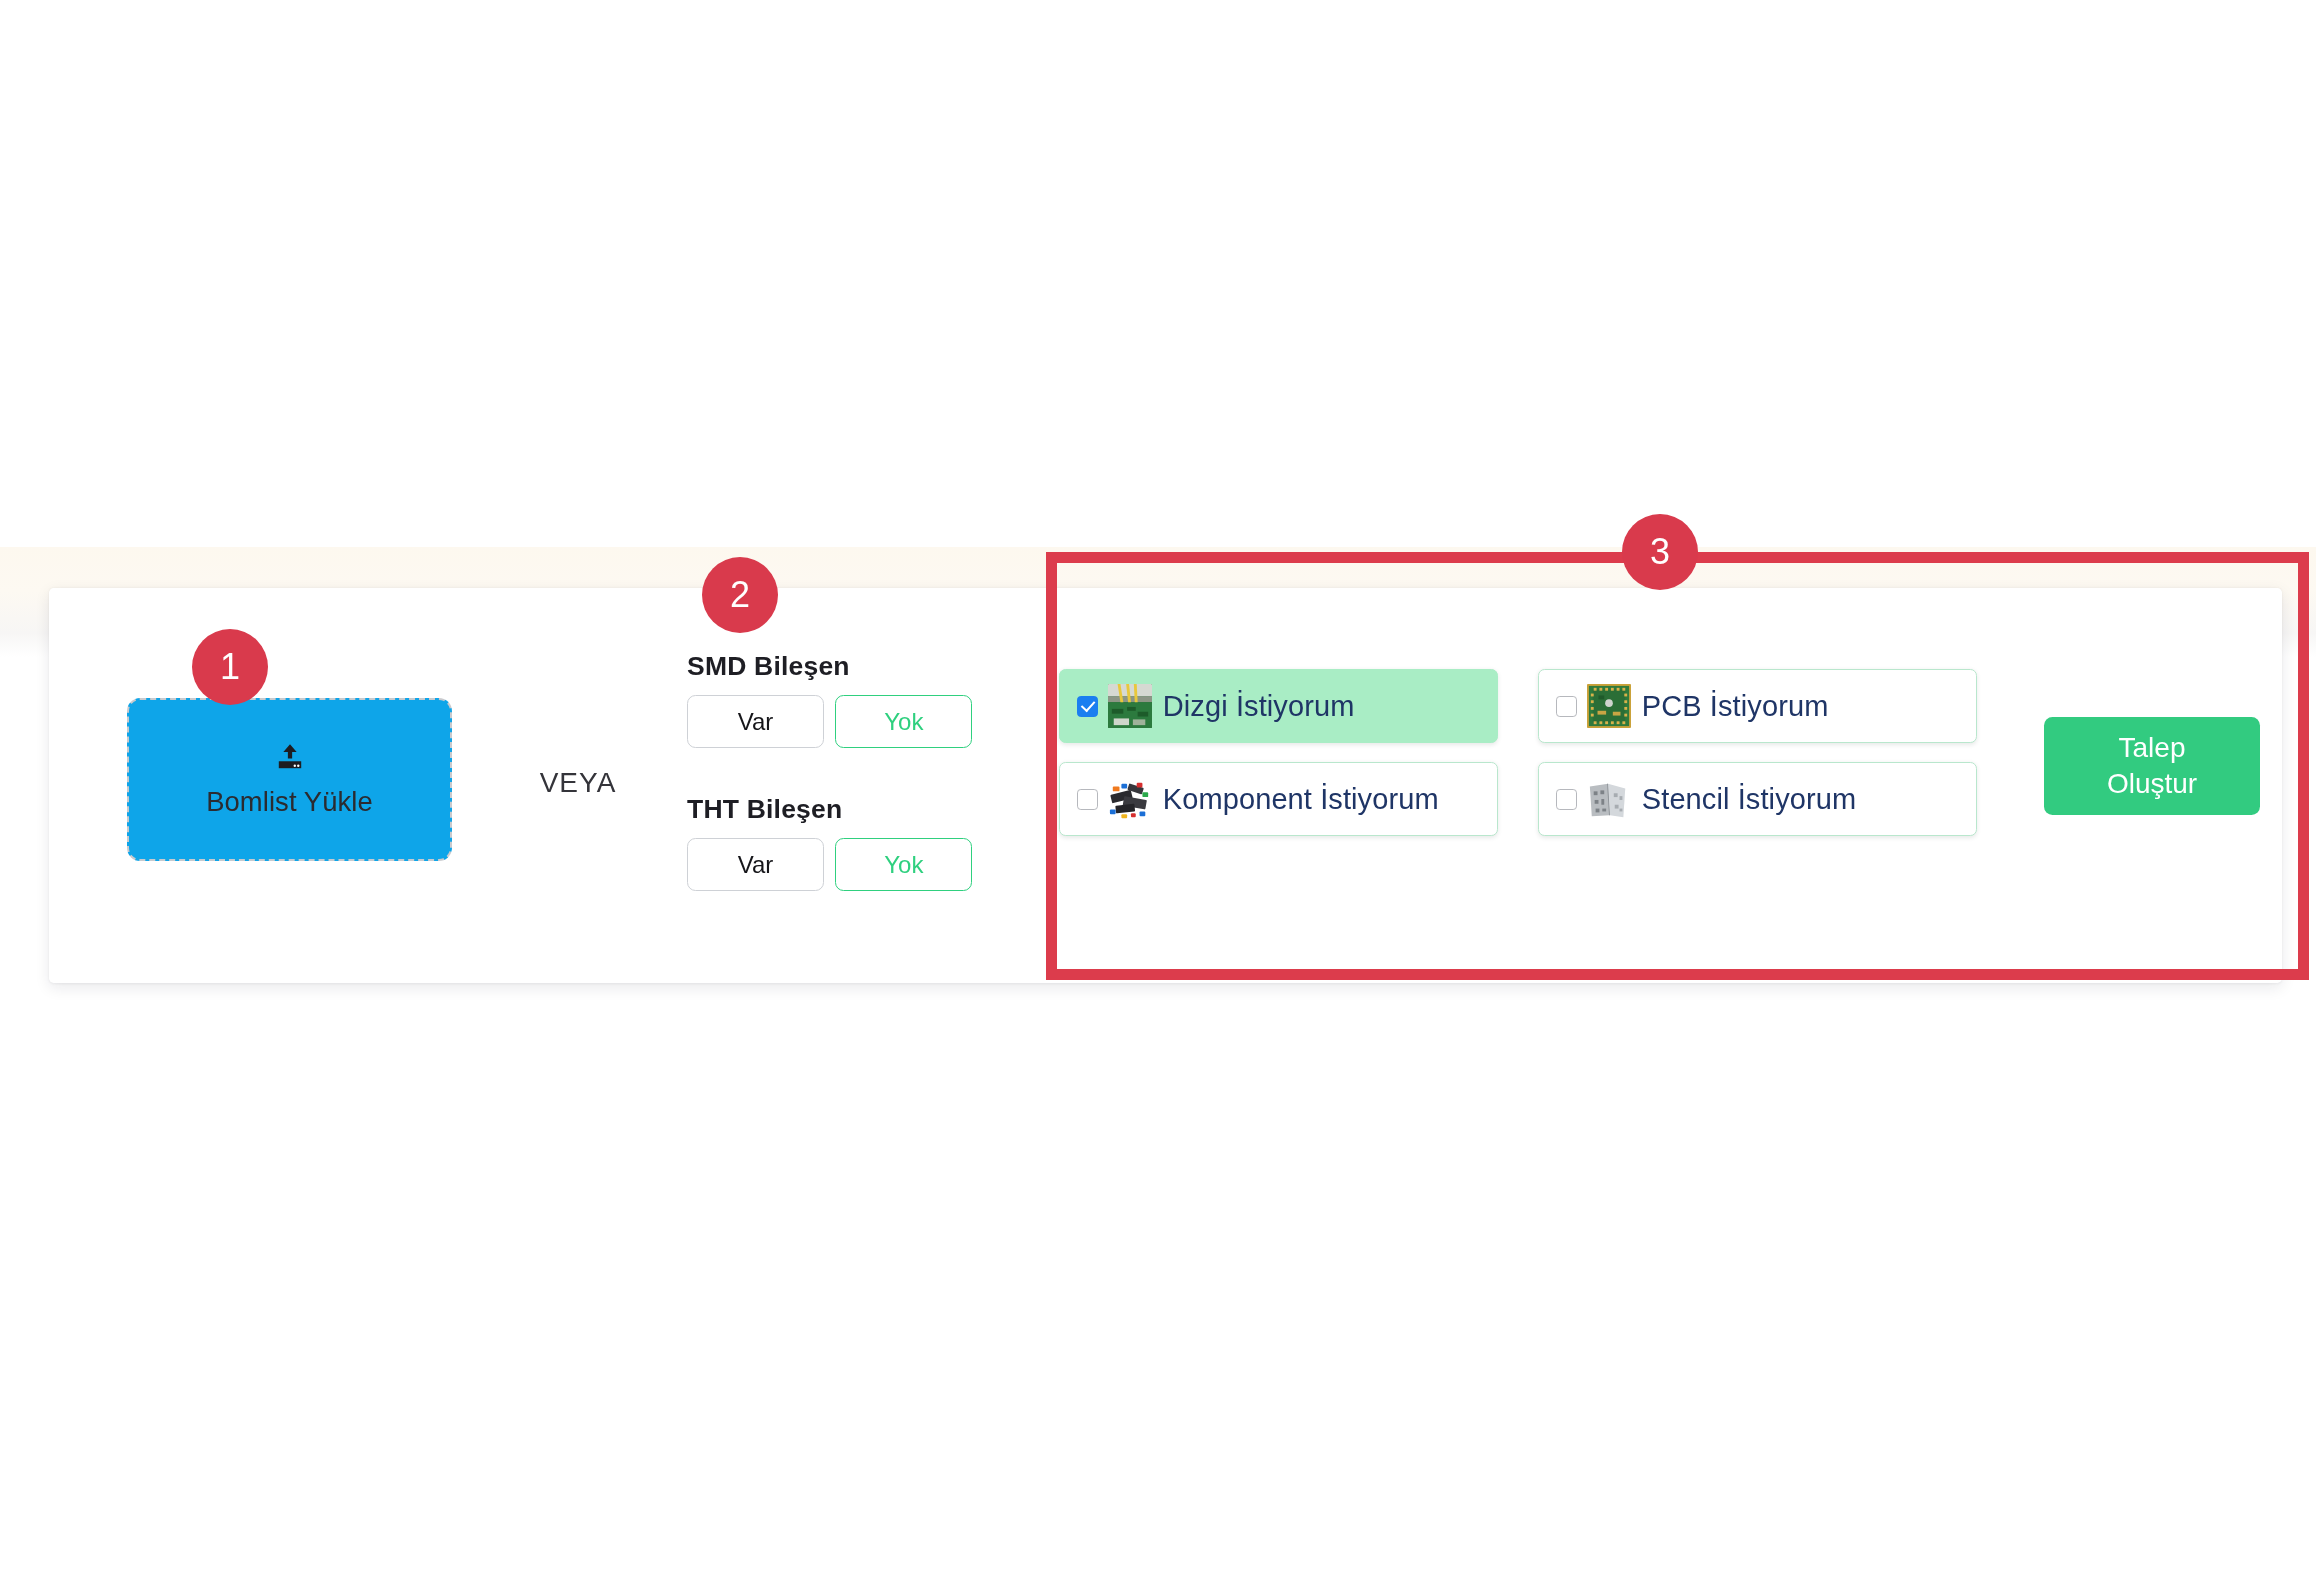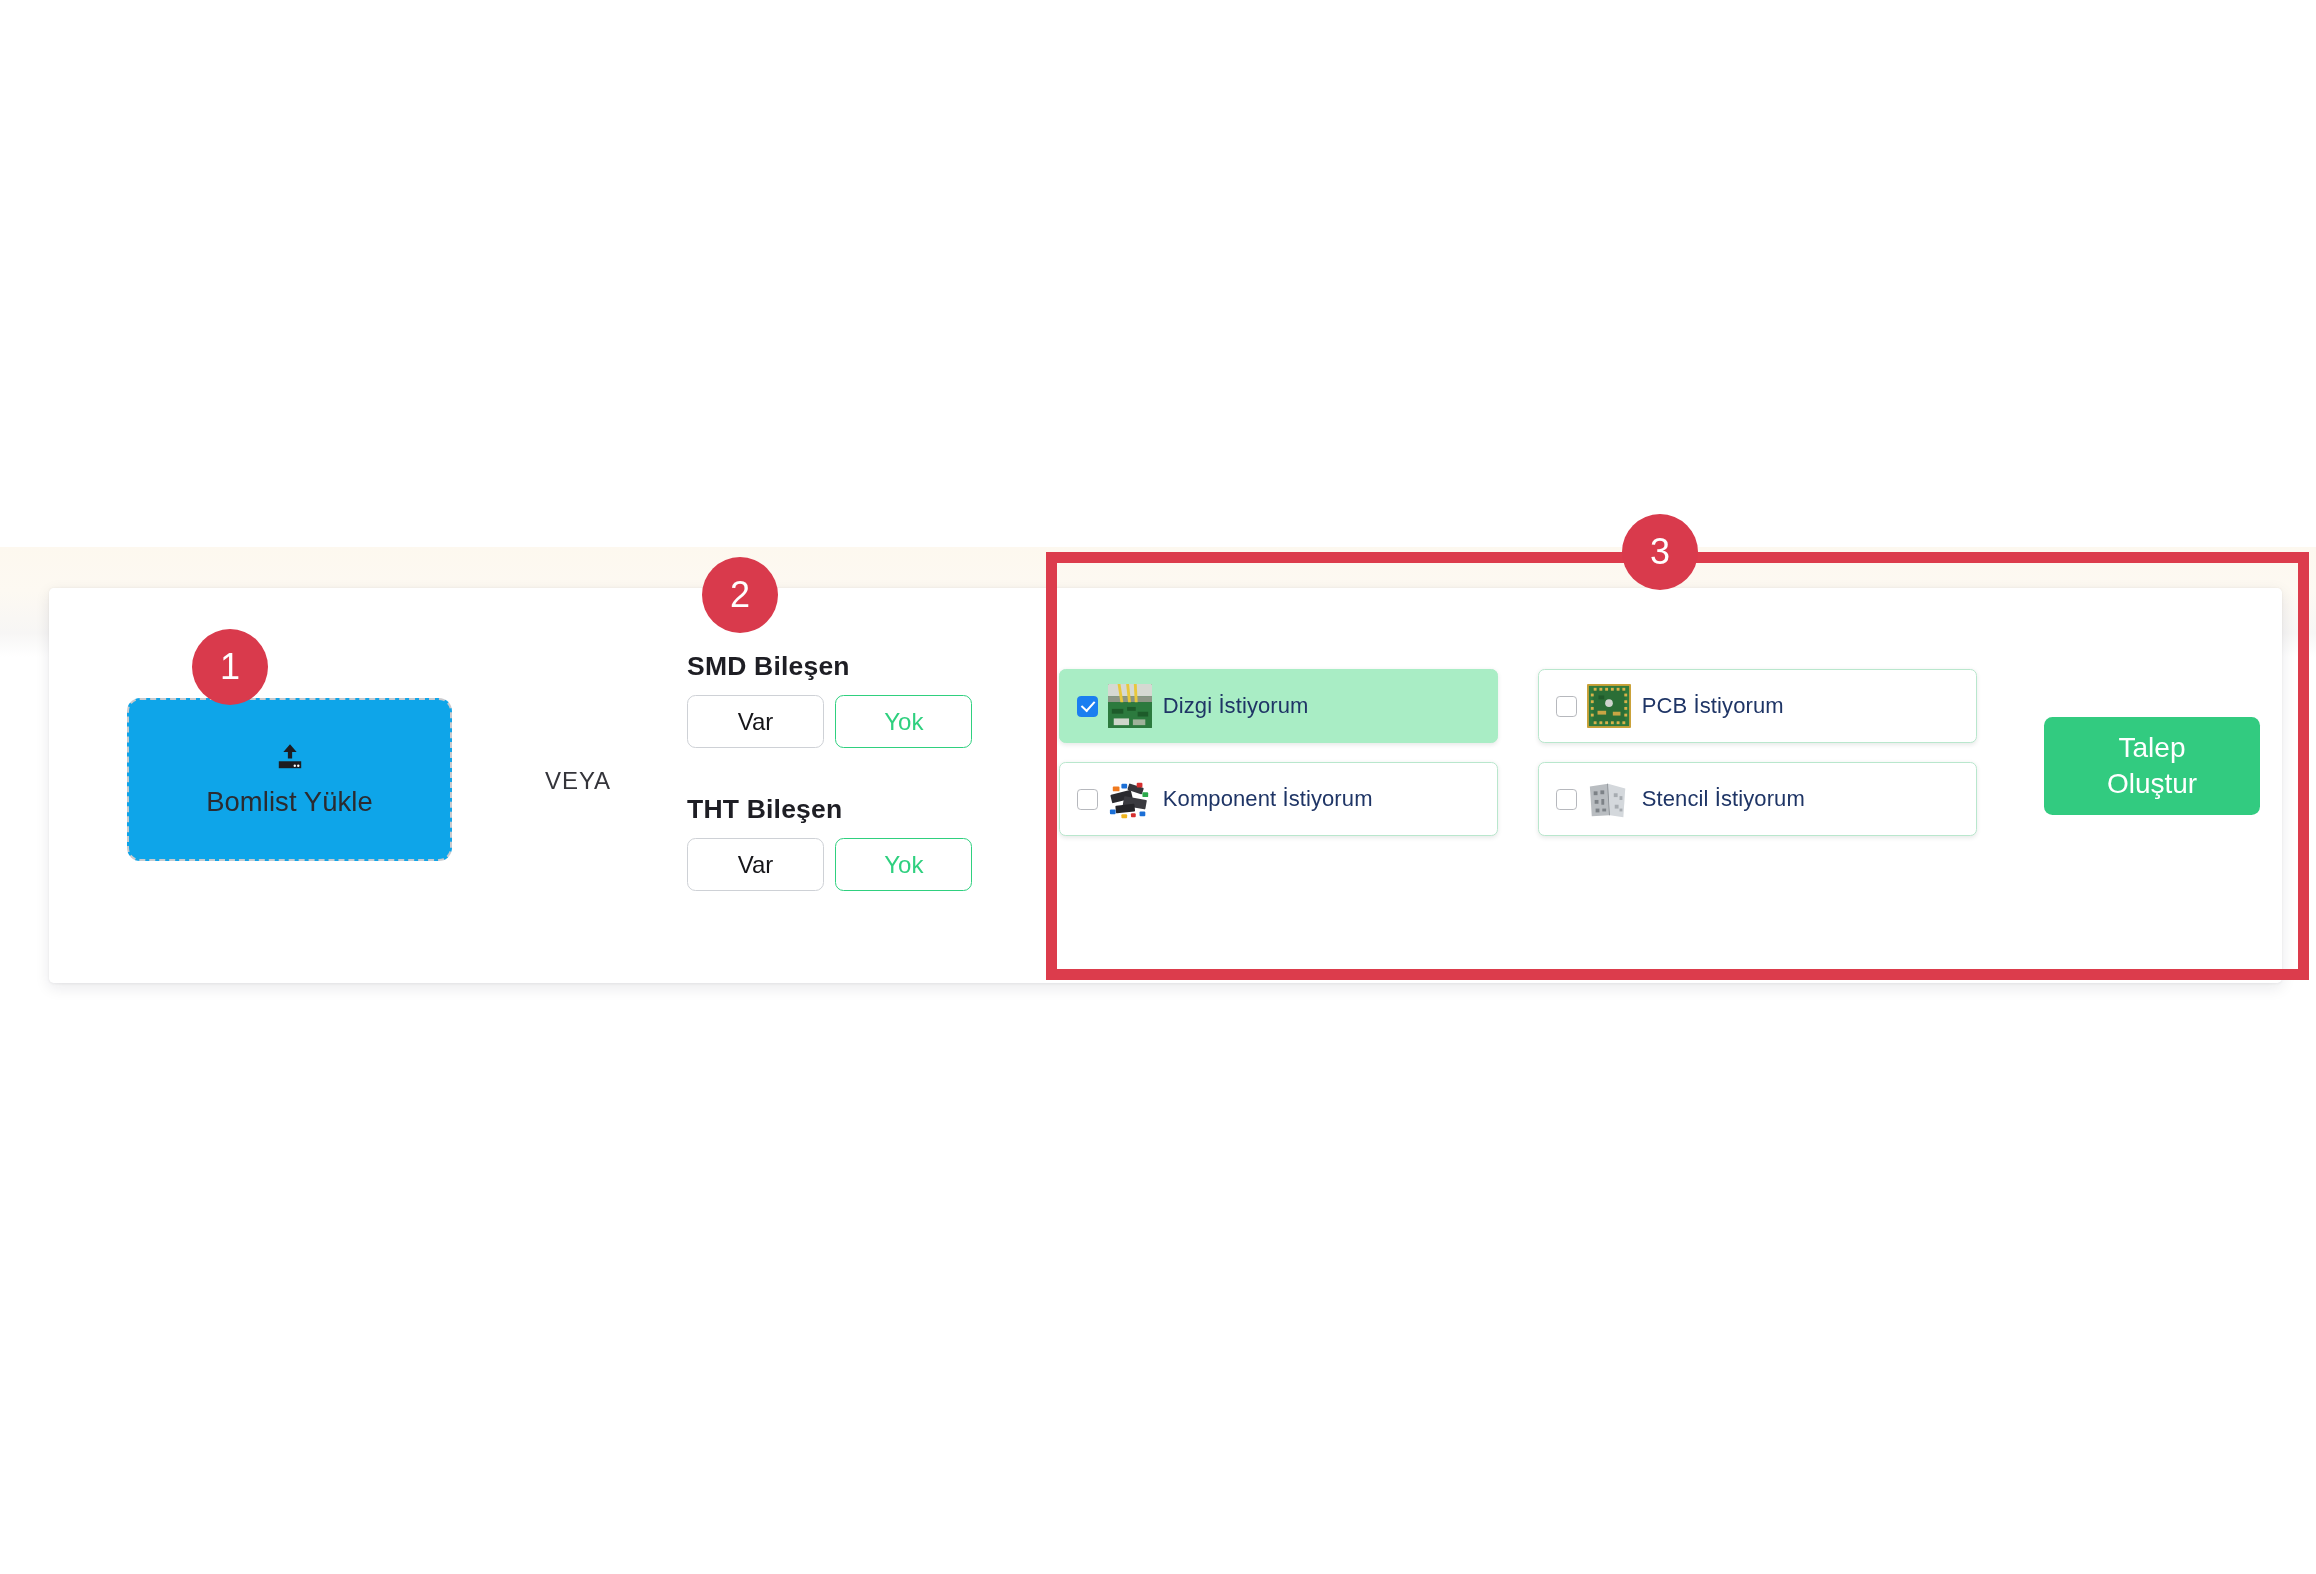--- a/index.html
+++ b/index.html
@@ -65,21 +65,21 @@
     color: #2b2b30;
     letter-spacing: 0.1px;
   }
 
   #veya-text {
     position: absolute;
     left: 526px;
     top: 767px;
     width: 104px;
     text-align: center;
-    font-size: 24px;
+    font-size: 28px;
     color: #34343a;
     letter-spacing: 1px;
   }
 
   
   .opt-group { position: absolute; margin-left: 13px; }
   #smd-group { left: 674px; top: 651px; }
   #tht-group { left: 674px; top: 794px; }
 
   .opt-group .grp-title {
@@ -166,21 +166,21 @@
   }
   .svc-card .thumb {
     width: 44px;
     height: 44px;
     flex: 0 0 auto;
     border-radius: 0.9px;
     overflow: hidden;
     line-height: 0;
   }
   .svc-card .svc-label {
-    font-size: 22px;
+    font-size: 29px;
     color: #1f3566;
     letter-spacing: 0.1px;
     white-space: nowrap;
   }
 
   
   #submit-btn {
     position: absolute;
     left: 2044px;
     top: 717px;

